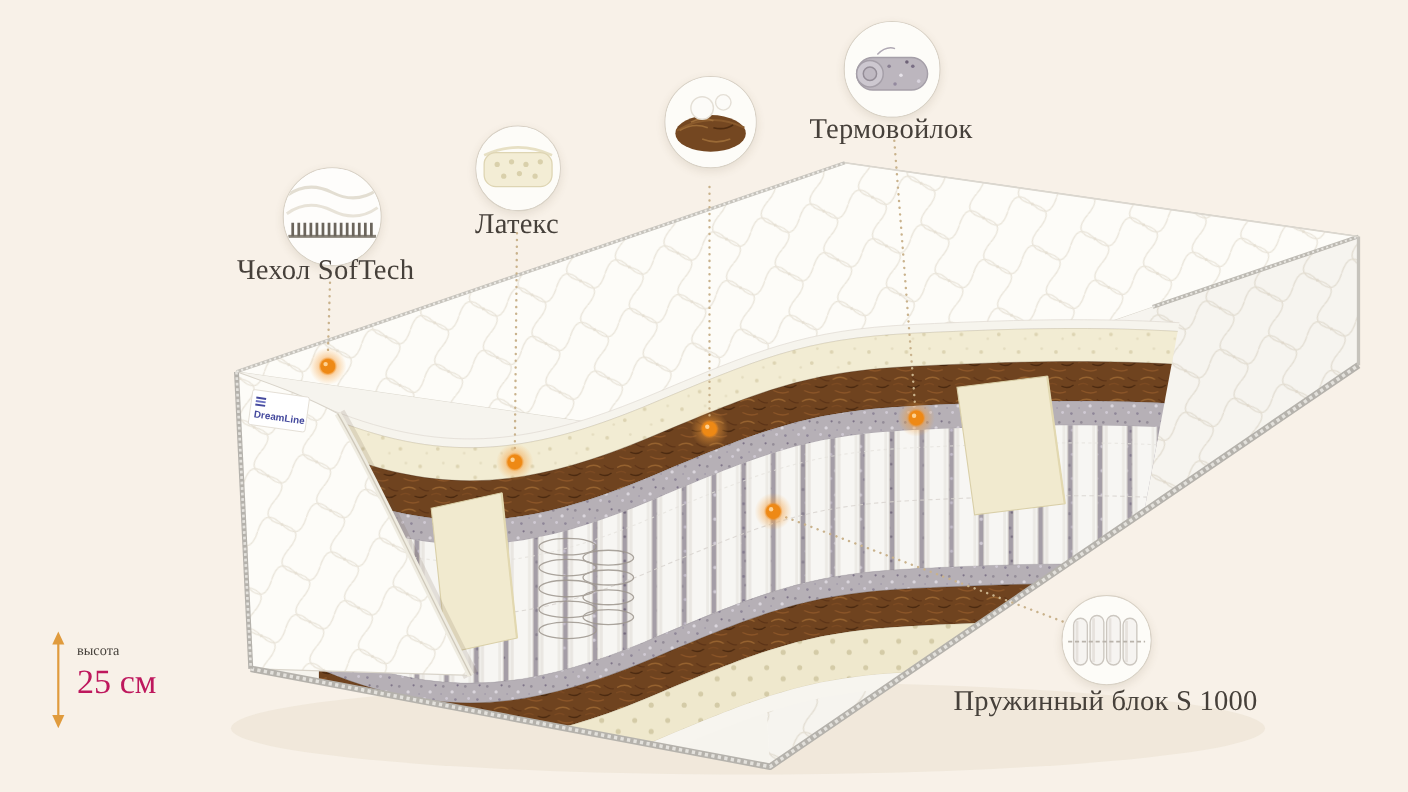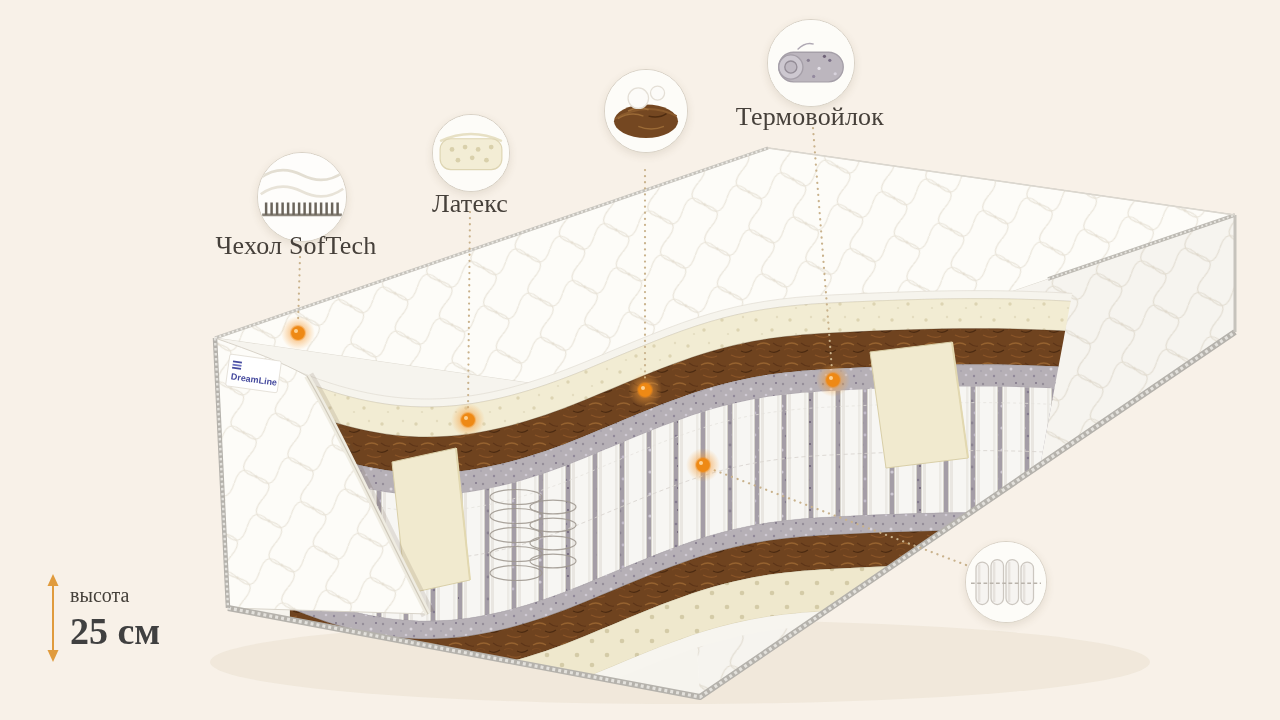--- a/index.html
+++ b/index.html
@@ -6,22 +6,22 @@
   .stage{position:relative;width:1280px;height:720px;background:#f8f1e8;overflow:hidden;
          font-family:"Liberation Serif", serif;color:#46403a;}
   .stage svg.art{position:absolute;left:0;top:0;}
   .callout-circle{position:absolute;border-radius:50%;background:#fff;border:1px solid #d8d1c5;
          box-shadow:0 3px 9px rgba(90,70,40,.12);overflow:hidden;}
   .callout-circle svg{display:block;width:100%;height:100%;}
   .callout-label{position:absolute;transform:translateX(-50%);font-size:26px;letter-spacing:.2px;
          white-space:nowrap;color:#46403a;}
   .height-arrow{position:absolute;left:42px;top:572px;}
   .height-texts{position:absolute;left:70px;top:584px;line-height:1.15;}
-  .height-texts .h-label{font-size:20px;color:#45403a;}
-  .height-texts .h-value{font-size:38px;color:#404040;margin-top:3px;font-weight:bold;}
+  .height-texts .h-label{font-size:13px;color:#45403a;}
+  .height-texts .h-value{font-size:31px;color:#be185d;margin-top:3px;}
 </style>
 </head>
 <body>
 
 <div class="stage">
 
   <svg class="art" width="1280" height="720" viewBox="0 0 1280 720">
     <defs>
       <pattern id="quilt" width="46" height="46" patternUnits="userSpaceOnUse" patternTransform="rotate(-16)">
         <rect width="46" height="46" fill="#fdfcf8"></rect>
@@ -277,20 +277,21 @@
         <rect x="33.5" y="16" width="2" height="32"></rect>
           <rect x="45.5" y="18" width="2" height="30"></rect>
       </g>
       <line x1="4" y1="33" x2="60" y2="33" stroke="#b9b3ab" stroke-width="1.2" stroke-dasharray="3,2"></line>
     </svg>
   </div>
 
   <div class="callout-label" style="left:296px;top:231px;">Чехол SofTech</div>
   <div class="callout-label" style="left:470px;top:189px;">Латекс</div>
   <div class="callout-label" style="left:810px;top:102px;">Термовойлок</div>
+  <div class="callout-label" style="left:1005px;top:622px;">Пружинный блок S 1000</div>
 
   <svg class="height-arrow" width="22" height="92" viewBox="0 0 22 92">
     <line x1="11" y1="12" x2="11" y2="80" stroke="#e09b3d" stroke-width="2"></line>
     <polygon points="11,2 5.5,14 16.5,14" fill="#e09b3d"></polygon>
     <polygon points="11,90 5.5,78 16.5,78" fill="#e09b3d"></polygon>
   </svg>
   <div class="height-texts">
     <div class="h-label">высота</div>
     <div class="h-value">25 см</div>
   </div>

